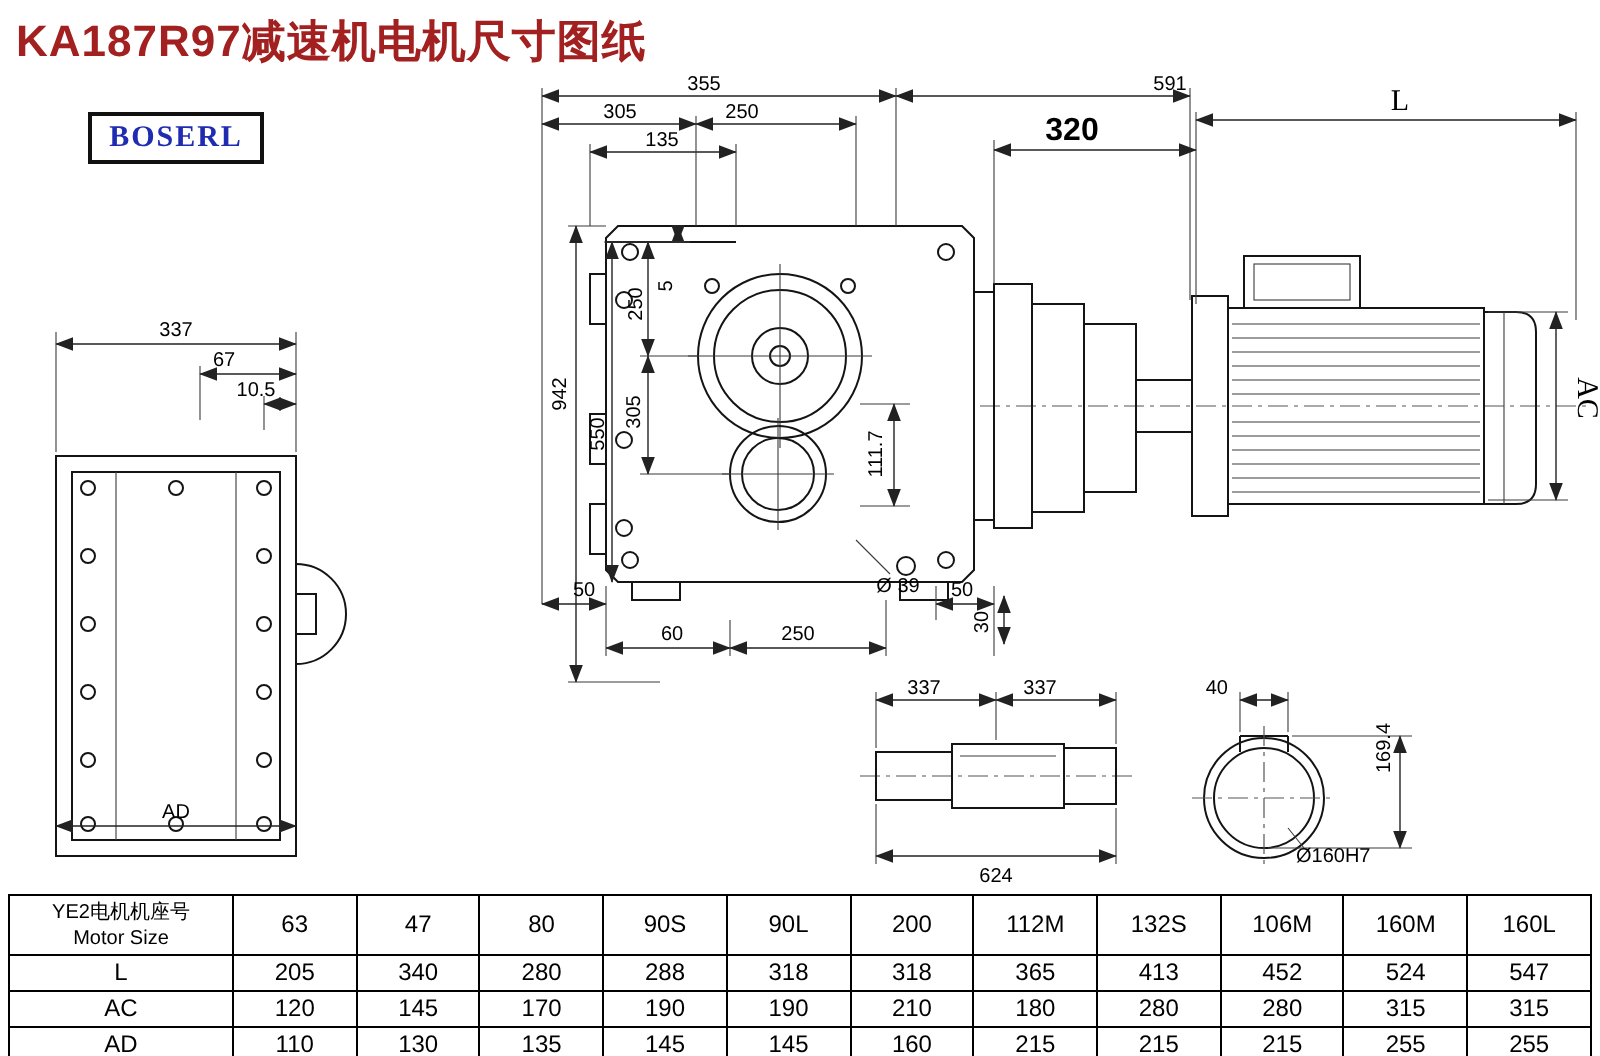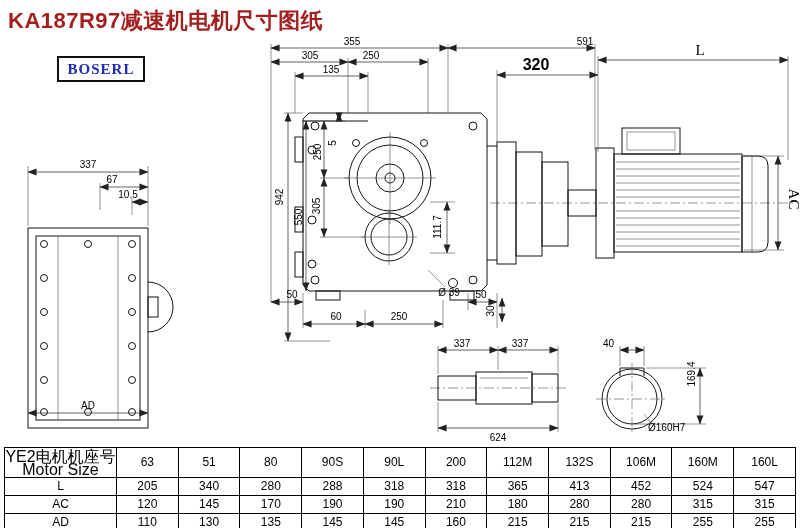--- a/index.html
+++ b/index.html
@@ -1,31 +1,31 @@
 <!DOCTYPE html>
 <html><head>
 <meta charset="utf-8">
 <style>
   * { margin:0; padding:0; box-sizing:border-box; }
   html,body { width:800px; height:528px; background:#fff; font-family:"Liberation Sans",sans-serif; }
   .page { position:relative; width:800px; height:528px; background:#fff; overflow:hidden; }
   .title { position:absolute; left:8px; top:6px; font-size:22px; font-weight:bold; color:#a32020; letter-spacing:0.5px; z-index:3; }
-  .logo { position:absolute; left:57px; top:56px; width:88px; height:26px; border:2px solid #111; display:flex; align-items:center; justify-content:center; background:#fff; z-index:3; }
+  .logo { position:absolute; left:44px; top:56px; width:88px; height:26px; border:2px solid #111; display:flex; align-items:center; justify-content:center; background:#fff; z-index:3; }
   .logo span { font-family:"Liberation Serif",serif; font-weight:bold; font-size:15px; color:#1f2bb0; letter-spacing:1px; }
   svg.drawing { position:absolute; left:0; top:0; z-index:1; }
   .ln   { stroke:#141414; stroke-width:1; fill:none; }
   .thin { stroke:#3a3a3a; stroke-width:0.55; fill:none; }
   .dimln{ stroke:#222; stroke-width:0.7; fill:none; }
   .cl   { stroke:#555; stroke-width:0.6; fill:none; stroke-dasharray:10 3 2 3; }
   .dim  { font-size:10px; fill:#000; font-family:"Liberation Sans",sans-serif; }
   .dimb { font-size:16px; font-weight:bold; fill:#000; font-family:"Liberation Sans",sans-serif; }
   .dims { font-size:15px; fill:#000; font-family:"Liberation Serif",serif; }
   table.size-table { position:absolute; left:4px; top:447px; width:792px; border-collapse:collapse; table-layout:fixed; font-size:12px; color:#000; z-index:2; background:#fff; }
   .size-table th, .size-table td { border:1px solid #000; text-align:center; padding:0; font-weight:normal; height:17px; line-height:17px; overflow:hidden; }
-  .size-table .label-cell { font-size:16px; line-height:13px; height:30px; }
+  .size-table .label-cell { font-size:10px; line-height:13px; height:30px; }
 </style>
 </head>
 <body>
 
 <div class="page">
 
   <h1 class="title">KA187R97减速机电机尺寸图纸</h1>
 
   <div class="logo">
     <span>BOSERL</span>
@@ -283,21 +283,21 @@
         <col>
         <col>
     </colgroup>
     <tbody>
         <tr>
       <th class="label-cell">
         <div>YE2电机机座号</div>
         <div>Motor Size</div>
       </th>
       <td>63</td>
-      <td>51</td>
+      <td>47</td>
       <td>80</td>
       <td>90S</td>
       <td>90L</td>
       <td>200</td>
       <td>112M</td>
       <td>132S</td>
       <td>106M</td>
       <td>160M</td>
       <td>160L</td>
     </tr>

